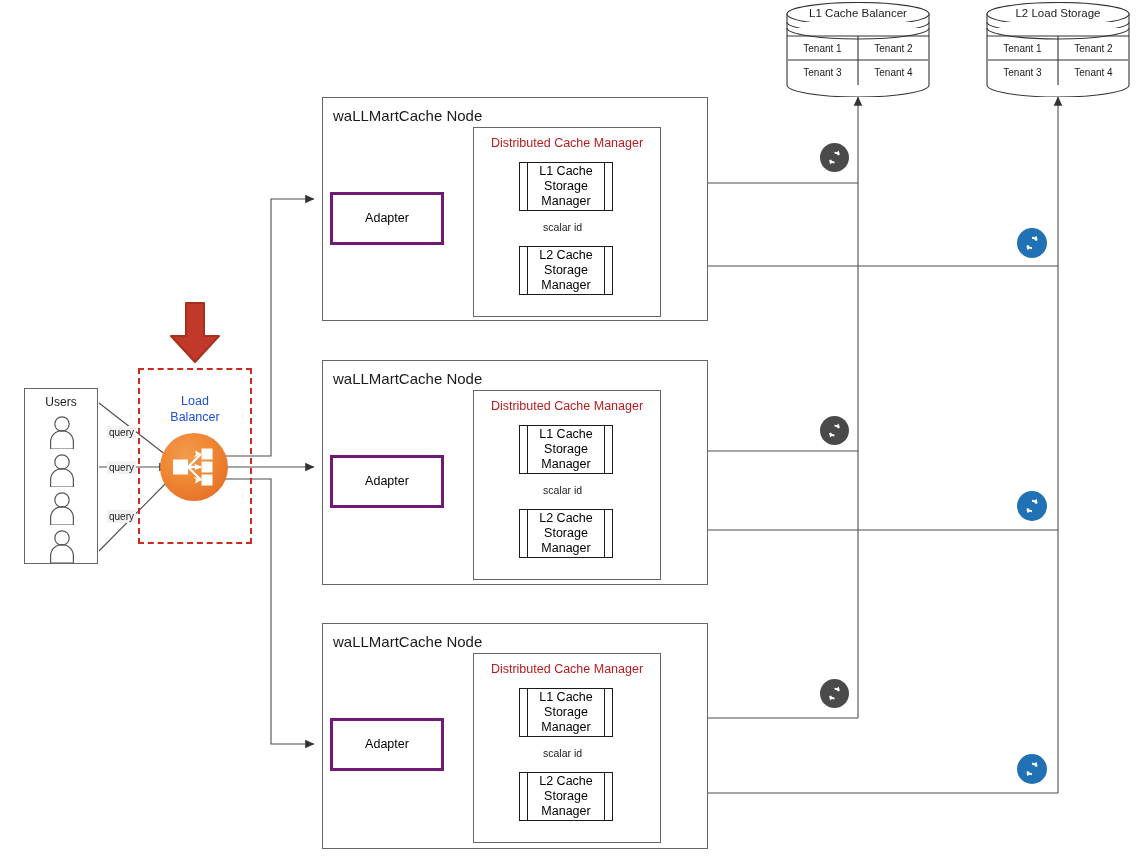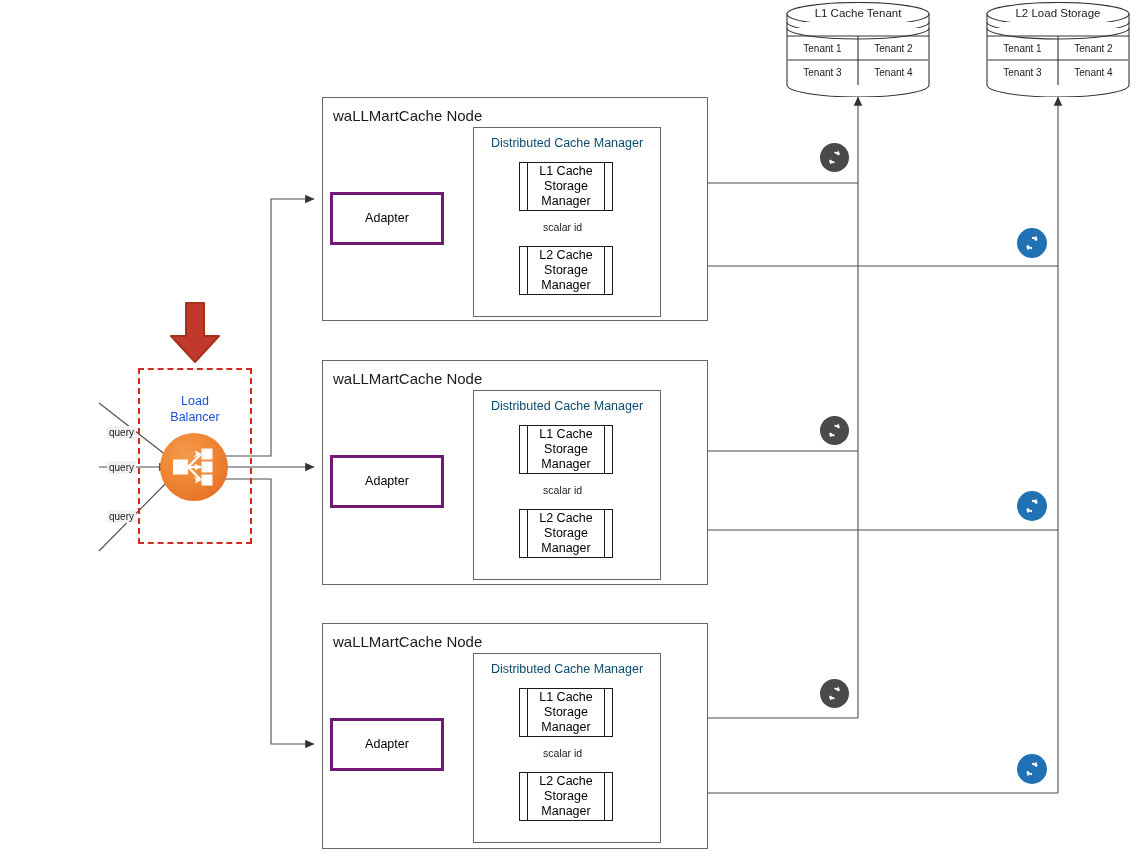--- a/index.html
+++ b/index.html
@@ -9,21 +9,21 @@
 
   .box{position:absolute;box-sizing:border-box;background:#fff;border:3px solid #701a75;}
   .lbl{position:absolute;color:#1a1a1a;white-space:nowrap;}
   .ctr{display:flex;align-items:center;justify-content:center;text-align:center;line-height:1.18;}
 
   
   .node{border:1px solid #666;}
   .node-title{font-size:15px;color:#1a1a1a;}
   
   .dcm{border:1px solid #666;}
-  .dcm-title{font-size:12.5px;color:#0c4a6e;text-align:center;width:100%;}
+  .dcm-title{font-size:12.5px;color:#b91c1c;text-align:center;width:100%;}
   
   .comp{border:1px solid #1a1a1a;background:#fff;}
   .comp .rail{position:absolute;top:0;bottom:0;width:0;border-left:1px solid #1a1a1a;}
   .comp .rail.l{left:7px;}
   .comp .rail.r{right:7px;}
   .comp .txt{position:absolute;left:10px;right:10px;top:0;bottom:0;font-size:12.5px;text-align:center;}
   .adapter{font-size:12.5px;}
   .scalar{font-size:10.5px;color:#1a1a1a;background:#fff;padding:0 2px;}
 
   
@@ -87,20 +87,39 @@
       <path d="M858,718 L620,718" marker-end="url(#ah)"></path>
 
       <path d="M1058,793 L1058,97" marker-end="url(#ahu)"></path>
 
       <path d="M1058,266 L620,266" marker-end="url(#ah)"></path>
       <path d="M1058,530 L620,530" marker-end="url(#ah)"></path>
       <path d="M1058,793 L620,793" marker-end="url(#ah)"></path>
     </g>
   </svg>
 
+  <div class="box users-box" style="left:24px;top:388px;width:74px;height:176px;">
+    <div class="lbl users-title" style="left:0;top:6px;">Users</div>
+    <svg class="person" style="left:22px;top:26px;" viewBox="0 0 30 34">
+      <circle cx="15" cy="9" r="7.2" fill="none" stroke="#555" stroke-width="1.2"></circle>
+      <path d="M3.6,34 L3.6,27 a11.4,11.4 0 0 1 22.8,0 L26.4,34 z" fill="none" stroke="#555" stroke-width="1.2"></path>
+    </svg>
+    <svg class="person" style="left:22px;top:64px;" viewBox="0 0 30 34">
+      <circle cx="15" cy="9" r="7.2" fill="none" stroke="#555" stroke-width="1.2"></circle>
+      <path d="M3.6,34 L3.6,27 a11.4,11.4 0 0 1 22.8,0 L26.4,34 z" fill="none" stroke="#555" stroke-width="1.2"></path>
+    </svg>
+    <svg class="person" style="left:22px;top:102px;" viewBox="0 0 30 34">
+      <circle cx="15" cy="9" r="7.2" fill="none" stroke="#555" stroke-width="1.2"></circle>
+      <path d="M3.6,34 L3.6,27 a11.4,11.4 0 0 1 22.8,0 L26.4,34 z" fill="none" stroke="#555" stroke-width="1.2"></path>
+    </svg>
+    <svg class="person" style="left:22px;top:140px;" viewBox="0 0 30 34">
+      <circle cx="15" cy="9" r="7.2" fill="none" stroke="#555" stroke-width="1.2"></circle>
+      <path d="M3.6,34 L3.6,27 a11.4,11.4 0 0 1 22.8,0 L26.4,34 z" fill="none" stroke="#555" stroke-width="1.2"></path>
+    </svg>
+  </div>
 
   <div class="query" style="left:107px;top:426px;">query</div>
   <div class="query" style="left:107px;top:461px;">query</div>
   <div class="query" style="left:107px;top:510px;">query</div>
 
   <svg class="red-arrow" style="left:168px;top:301px;width:54px;height:64px;" viewBox="0 0 54 64">
     <path d="M18,2 L36,2 L36,35 L51,35 L27,61 L3,35 L18,35 z" fill="#c0392b" stroke="#a8301a" stroke-width="2" stroke-linejoin="round"></path>
   </svg>
 
   <div class="lb-region" style="left:138px;top:368px;width:114px;height:176px;">
@@ -192,21 +211,21 @@
         <ellipse cx="72" cy="12" rx="71" ry="11.5"></ellipse>
         <path d="M1,20 a71,11 0 0 0 142,0"></path>
         <path d="M1,26 a71,11 0 0 0 142,0"></path>
       </g>
       <g stroke="#333" stroke-width="1.1" fill="none">
         <path d="M1,34 L143,34"></path>
         <path d="M2,58 L142,58"></path>
         <path d="M72,34 L72,83"></path>
       </g>
     </svg>
-    <div class="lbl cyl-title" style="left:0;top:5px;width:144px;text-align:center;">L1 Cache Tenant</div>
+    <div class="lbl cyl-title" style="left:0;top:5px;width:144px;text-align:center;">L1 Cache Balancer</div>
     <div class="lbl tenant" style="left:1px;top:41px;width:71px;text-align:center;">Tenant 1</div>
     <div class="lbl tenant" style="left:72px;top:41px;width:71px;text-align:center;">Tenant 2</div>
     <div class="lbl tenant" style="left:1px;top:65px;width:71px;text-align:center;">Tenant 3</div>
     <div class="lbl tenant" style="left:72px;top:65px;width:71px;text-align:center;">Tenant 4</div>
   </div>
 
   <div class="cyl" style="left:986px;top:2px;width:144px;height:95px;">
     <svg viewBox="0 0 144 95" style="width:144px;height:95px;">
       <g fill="#fff" stroke="#333" stroke-width="1.1">
         <path d="M1,12 L1,83 a71,12 0 0 0 142,0 L143,12 z"></path>

